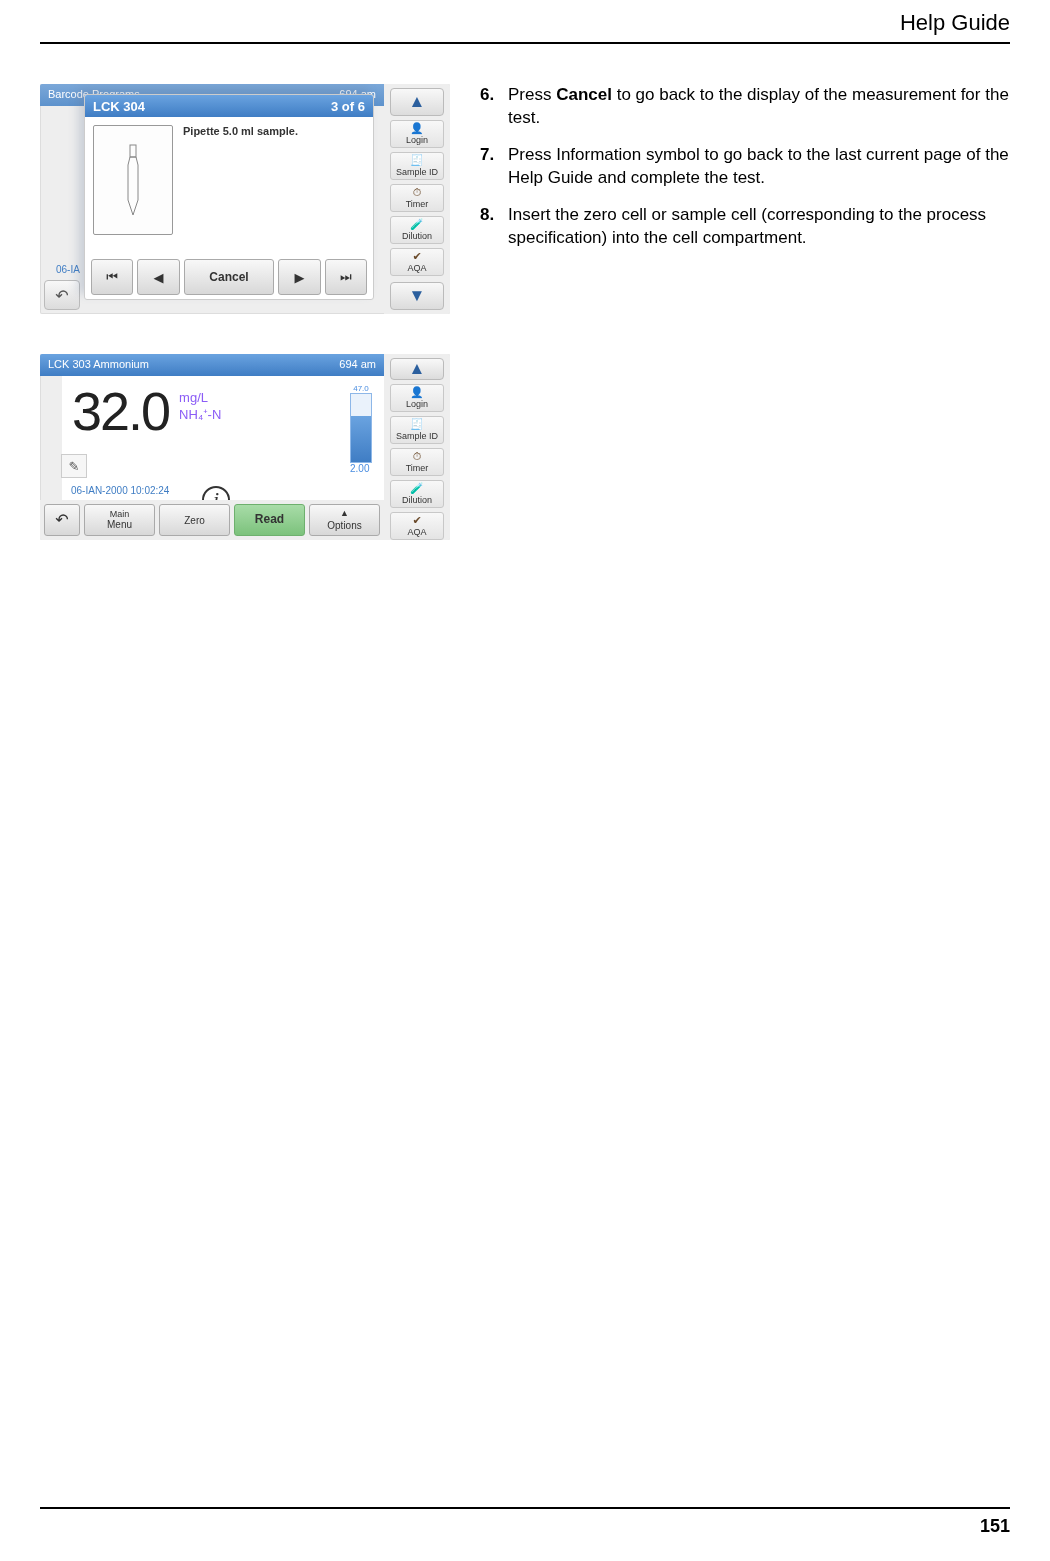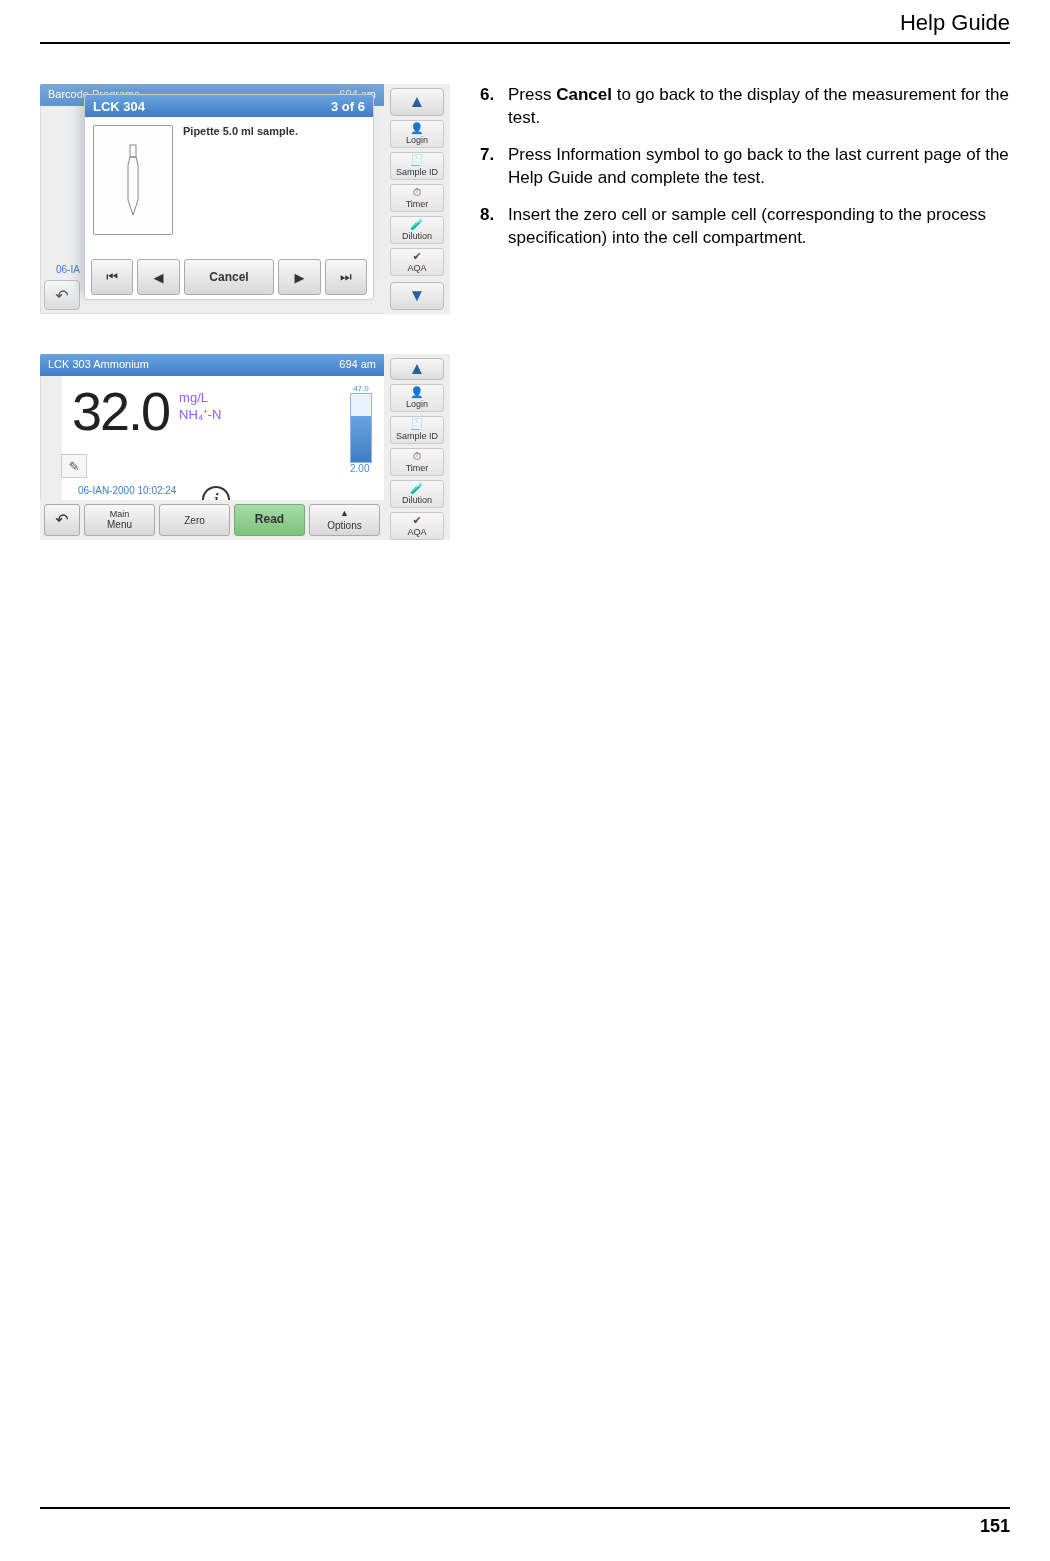--- a/index.html
+++ b/index.html
@@ -304,21 +304,21 @@
     font-size: 22px;
     color: #333;
     font-style: italic;
     font-family: serif;
     border: 2px solid #333;
     border-radius: 50%;
     filter: blur(0.4px);
   }
   .timestamp {
     position: absolute;
-    left: 16px;
+    left: 9px;
     bottom: 4px;
     font-size: 10px;
     color: #3f7dc4;
     filter: blur(0.4px);
     text-align: center;
   }
   .bottom-bar {
     position: absolute;
     left: 0; right: 66px; bottom: 0;
     height: 40px;

